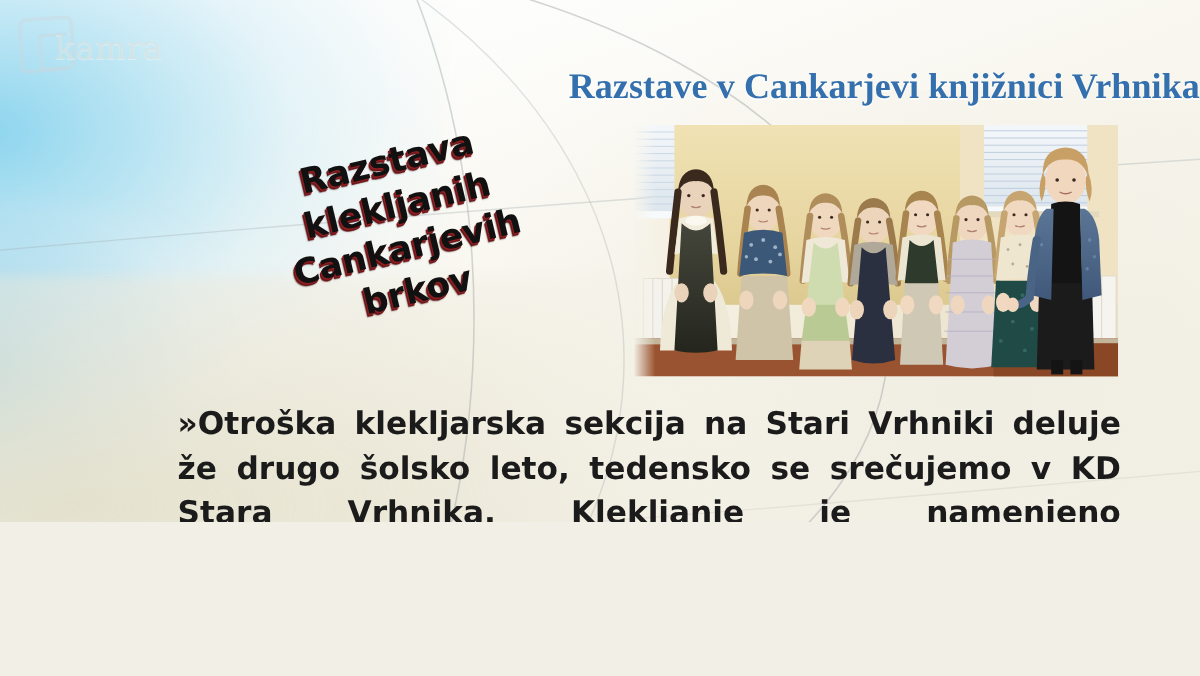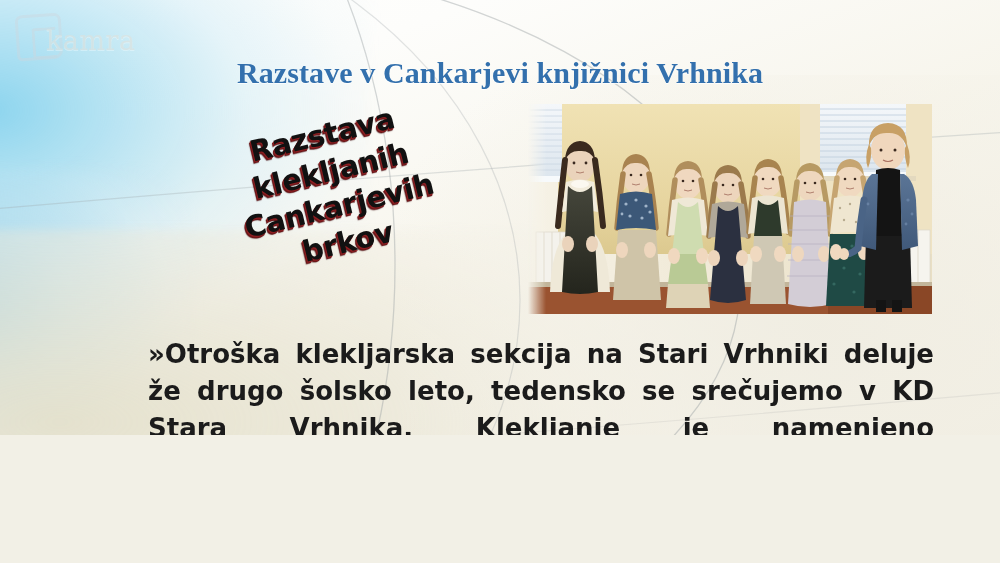--- a/index.html
+++ b/index.html
@@ -101,21 +101,21 @@
     font-size:27px;
     letter-spacing:.5px;
     color:rgba(226,223,216,0.95);
     text-shadow:0 1px 0 rgba(255,255,255,.6);
   }
 
   
   .title {
     position:absolute;
     left:0; right:0; top:56px;
-    text-align:center;
+    text-align:right;
     font-family:"Liberation Serif", serif;
     font-weight:bold;
     font-size:30px;
     letter-spacing:.1px;
     color:#3370ad;
     text-shadow:0 1px 0 rgba(255,255,255,.75);
   }
 
   
   .wordart {

